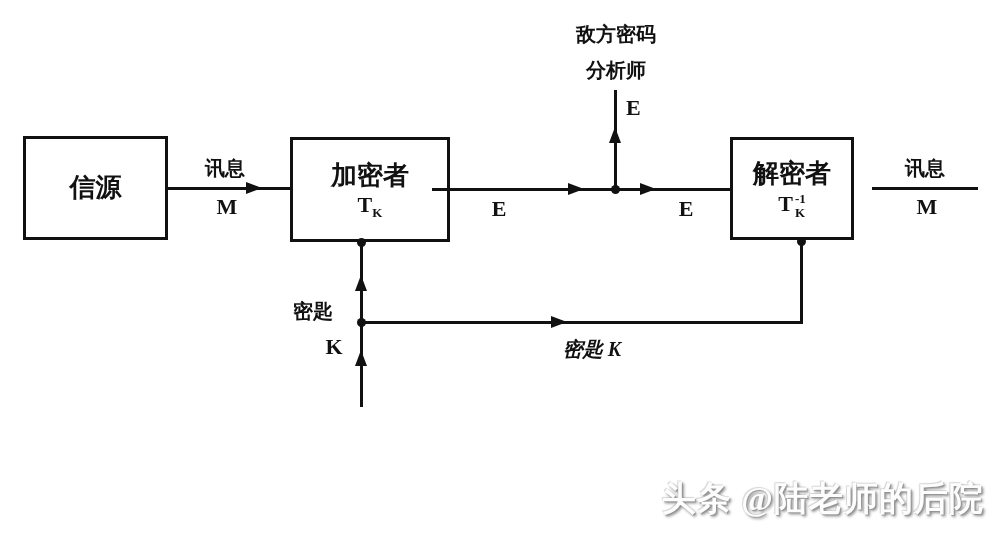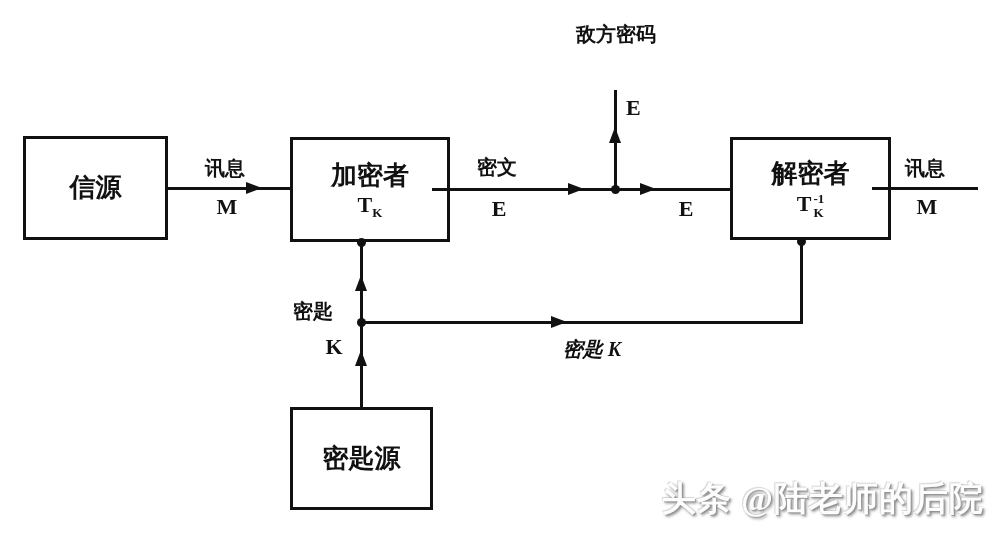--- a/index.html
+++ b/index.html
@@ -3,21 +3,21 @@
 <meta charset="utf-8">
 <style>
   html,body{margin:0;padding:0;background:#ffffff;}
   .canvas{position:relative;width:1000px;height:534px;background:#ffffff;overflow:hidden;
           font-family:"Liberation Serif","DejaVu Serif",serif;color:#111111;}
   .box{position:absolute;border:3px solid #111111;background:#ffffff;
        display:flex;flex-direction:column;align-items:center;justify-content:center;
        font-weight:bold;font-size:26px;line-height:1.2;box-sizing:border-box;}
   #box-source{left:23px;top:136px;width:145px;height:104px;}
   #box-encryptor{left:290px;top:137px;width:160px;height:105px;}
-  #box-decryptor{left:730px;top:137px;width:161px;height:103px;}
+  #box-decryptor{left:730px;top:137px;width:124px;height:103px;}
   #box-keysource{left:290px;top:407px;width:143px;height:103px;}
   .symbol{font-size:22px;font-weight:bold;line-height:1;margin-top:3px;}
   .symbol sub{font-size:13px;}
   .stack{display:inline-flex;flex-direction:column;vertical-align:middle;
          font-size:13px;line-height:1.05;margin-left:2px;text-align:left;}
   .hline,.vline{position:absolute;background:#111111;}
   .arr-r{position:absolute;width:0;height:0;border-top:6px solid transparent;
          border-bottom:6px solid transparent;border-left:16px solid #111111;}
   .arr-u{position:absolute;width:0;height:0;border-left:6px solid transparent;
          border-right:6px solid transparent;border-bottom:16px solid #111111;}
@@ -44,40 +44,37 @@
   </div>
 
   <div class="box" id="box-decryptor">
     <div>解密者</div>
     <div class="symbol"><span>T</span><span class="stack">
           <span>-1</span>
           <span>K</span>
         </span></div>
   </div>
 
-  <div class="box" id="box-keysource">
-    <div>密匙源</div>
-  </div>
 
   <div class="hline" style="left:167px;top:187px;width:123px;height:3px;"></div>
   <div class="arr-r" style="left:246px;top:182px;"></div>
   <div class="lbl zh" style="left:180px;top:158px;width:90px;">讯息</div>
   <div class="lbl lt" style="left:182px;top:196px;width:90px;">M</div>
 
   <div class="hline" style="left:432px;top:188px;width:298px;height:3px;"></div>
   <div class="arr-r" style="left:568px;top:183px;"></div>
   <div class="arr-r" style="left:640px;top:183px;"></div>
-  <div class="lbl zh" style="left:452px;top:157px;width:90px;">密文</div>
   <div class="lbl lt" style="left:454px;top:198px;width:90px;">E</div>
   <div class="lbl lt" style="left:641px;top:198px;width:90px;">E</div>
   <div class="dot" style="left:611px;top:185px;"></div>
 
   <div class="vline" style="left:614px;top:90px;width:3px;height:100px;"></div>
   <div class="arr-u" style="left:609px;top:127px;"></div>
   <div class="lbl zh" style="left:545px;top:24px;width:142px;">敌方密码</div>
+  <div class="lbl zh" style="left:545px;top:60px;width:142px;">分析师</div>
   <div class="lbl lt" style="left:626px;top:97px;width:40px;text-align:left;">E</div>
 
   <div class="hline" style="left:872px;top:187px;width:106px;height:3px;"></div>
   <div class="lbl zh" style="left:880px;top:158px;width:90px;">讯息</div>
   <div class="lbl lt" style="left:882px;top:196px;width:90px;">M</div>
 
   <div class="vline" style="left:360px;top:241px;width:3px;height:166px;"></div>
   <div class="arr-u" style="left:355px;top:275px;"></div>
   <div class="arr-u" style="left:355px;top:350px;"></div>
   <div class="lbl zh" style="left:268px;top:301px;width:90px;">密匙</div>

